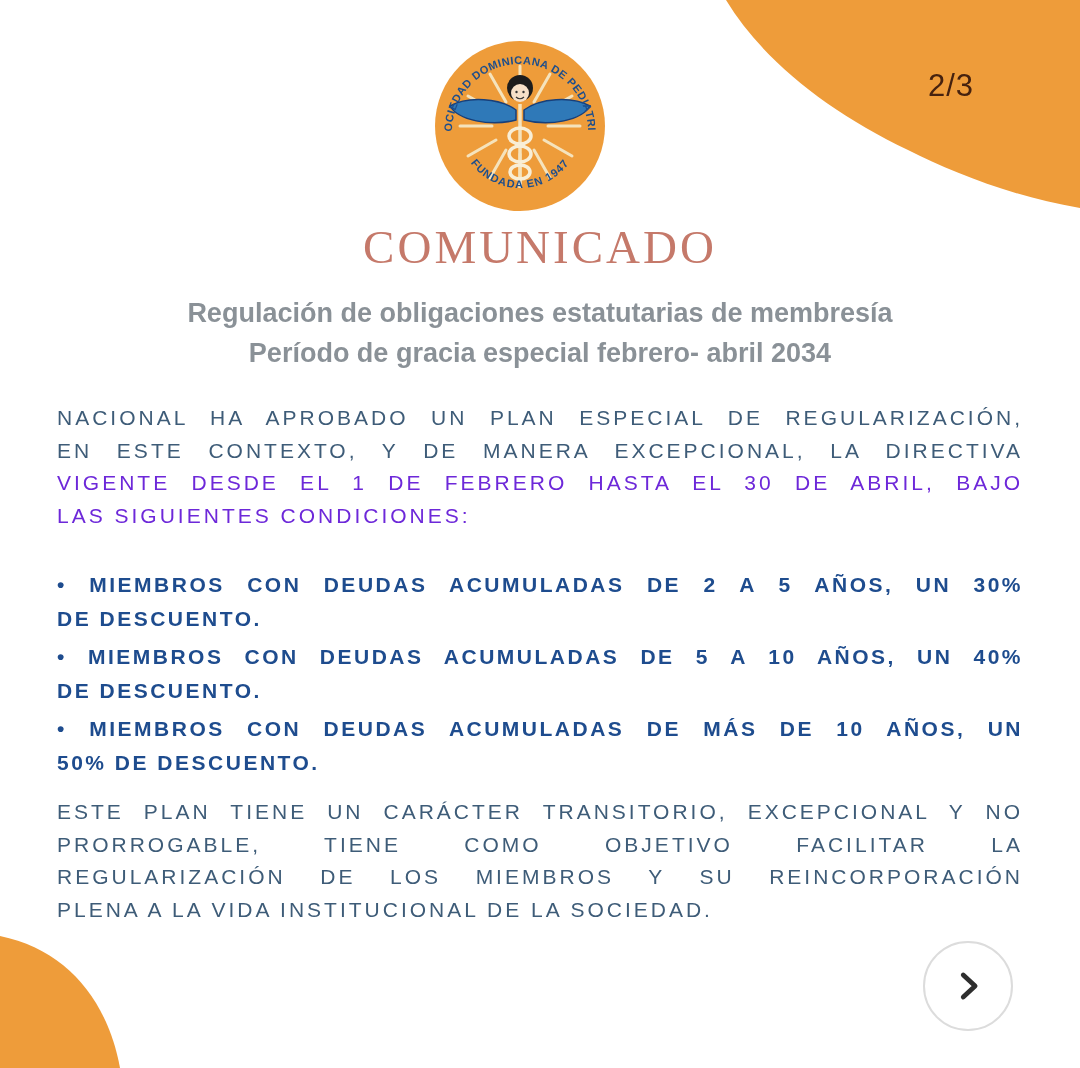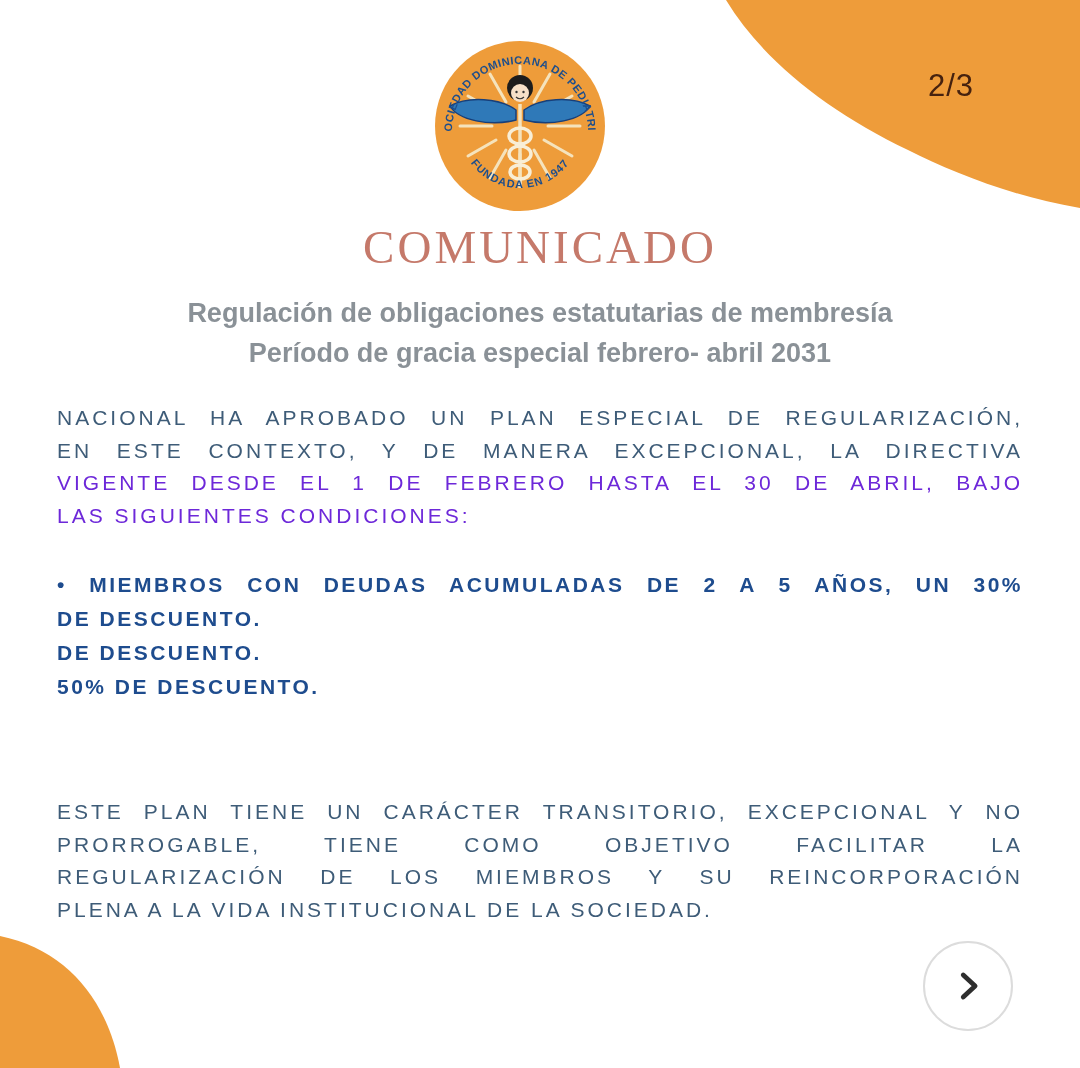--- a/index.html
+++ b/index.html
@@ -98,33 +98,35 @@
       </text>
       <text font-size="11" font-weight="bold" fill="#1D4E8C" letter-spacing="1">
         <textPath href="#arcBot" startOffset="50%" text-anchor="middle">FUNDADA EN 1947</textPath>
       </text>
     </svg>
   </div>
 
   <h1 class="title">COMUNICADO</h1>
   <div class="subtitle">
     <div>Regulación de obligaciones estatutarias de membresía</div>
-    <div>Período de gracia especial febrero- abril 2031</div>
+    <div>Período de gracia especial febrero- abril 2034</div>
   </div>
 
   <div class="para p1">
       <div class="line blue just">NACIONAL HA APROBADO UN PLAN ESPECIAL DE REGULARIZACIÓN,</div>
       <div class="line blue just">EN ESTE CONTEXTO, Y DE MANERA EXCEPCIONAL, LA DIRECTIVA</div>
       <div class="line grayline just">VIGENTE DESDE EL 1 DE FEBRERO HASTA EL 30 DE ABRIL, BAJO</div>
       <div class="line grayline">LAS SIGUIENTES CONDICIONES:</div>
     </div>
   <div class="para bullets">
       <div class="line dblue just start">• MIEMBROS CON DEUDAS ACUMULADAS DE 2 A 5 AÑOS, UN 30%</div>
       <div class="line dblue">DE DESCUENTO.</div>
+      <div class="line dblue just start">• MIEMBROS CON DEUDAS ACUMULADAS DE 5 A 10 AÑOS, UN 40%</div>
       <div class="line dblue">DE DESCUENTO.</div>
+      <div class="line dblue just start">• MIEMBROS CON DEUDAS ACUMULADAS DE MÁS DE 10 AÑOS, UN</div>
       <div class="line dblue">50% DE DESCUENTO.</div>
     </div>
   <div class="para p2">
       <div class="line blue just">ESTE PLAN TIENE UN CARÁCTER TRANSITORIO, EXCEPCIONAL Y NO</div>
       <div class="line blue just">PRORROGABLE, TIENE COMO OBJETIVO FACILITAR LA</div>
       <div class="line blue just">REGULARIZACIÓN DE LOS MIEMBROS Y SU REINCORPORACIÓN</div>
       <div class="line blue">PLENA A LA VIDA INSTITUCIONAL DE LA SOCIEDAD.</div>
     </div>
 
   <button class="next-btn">

